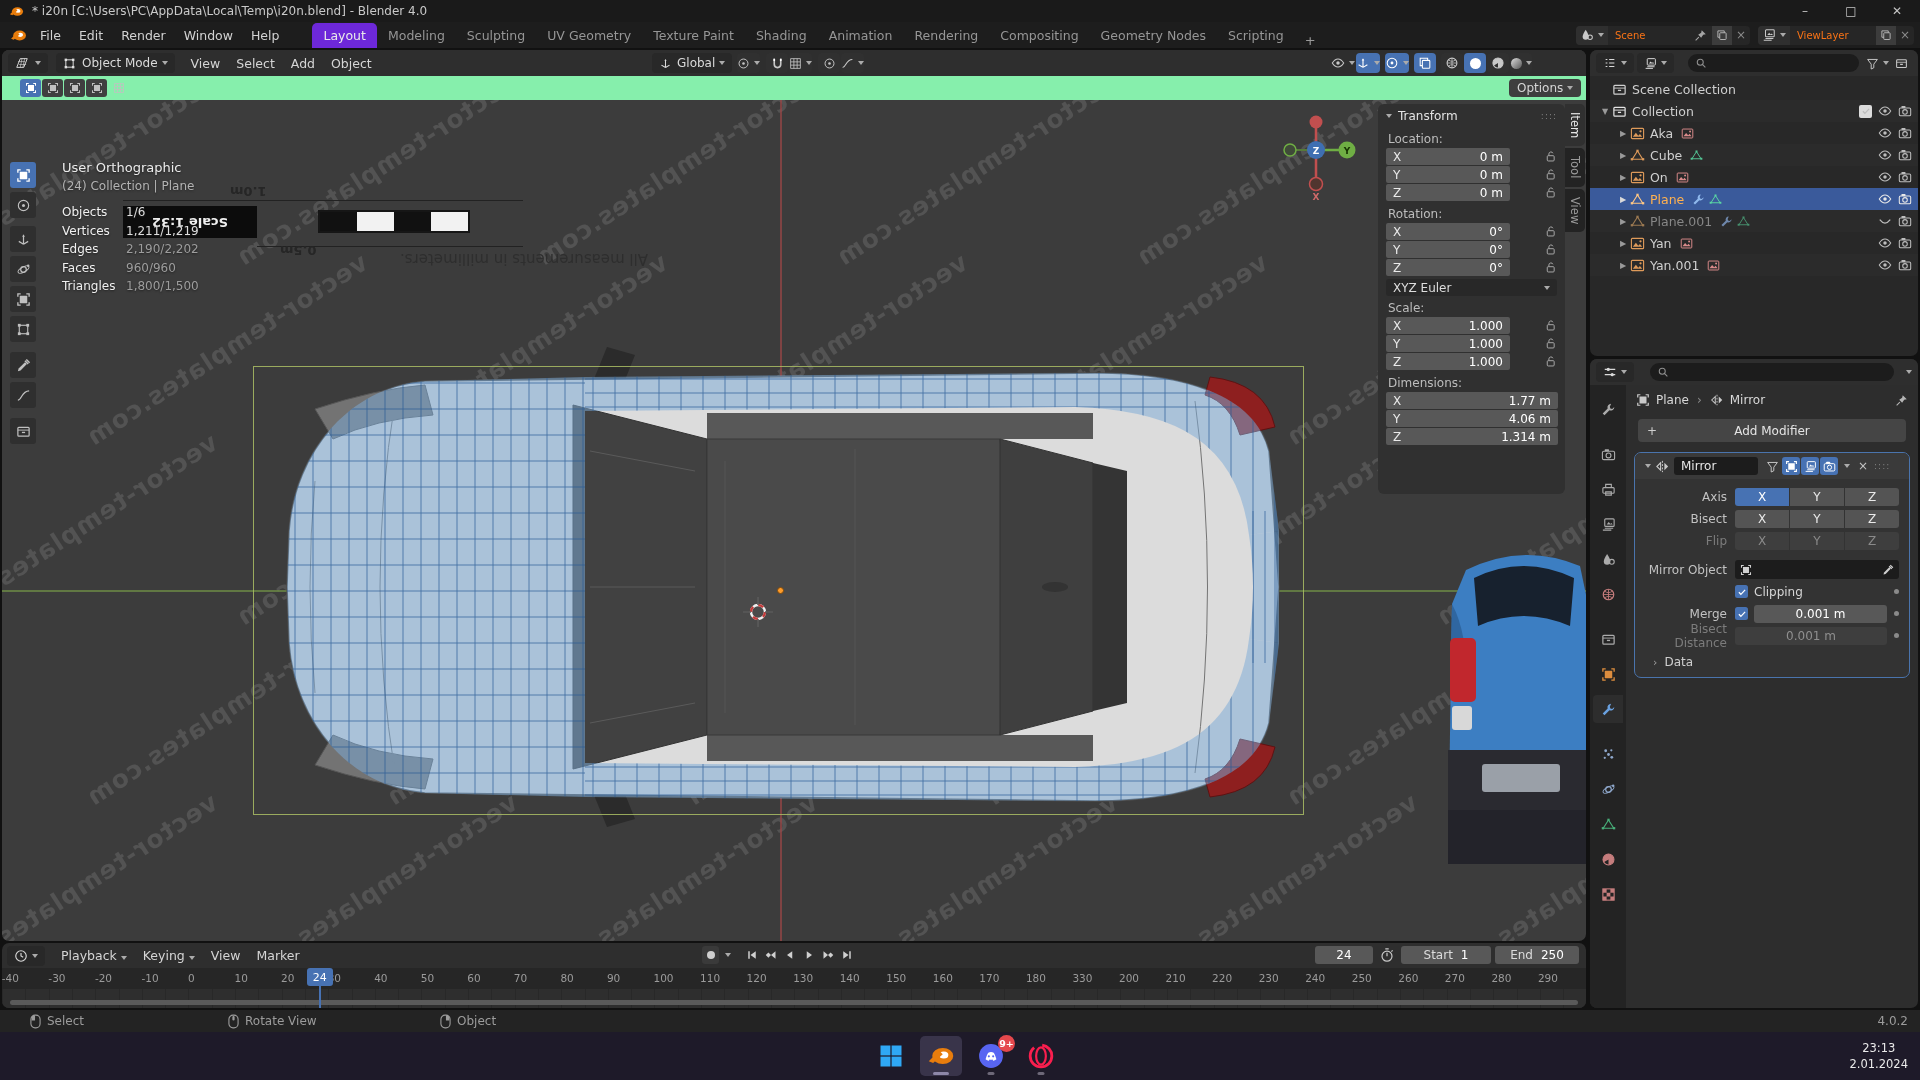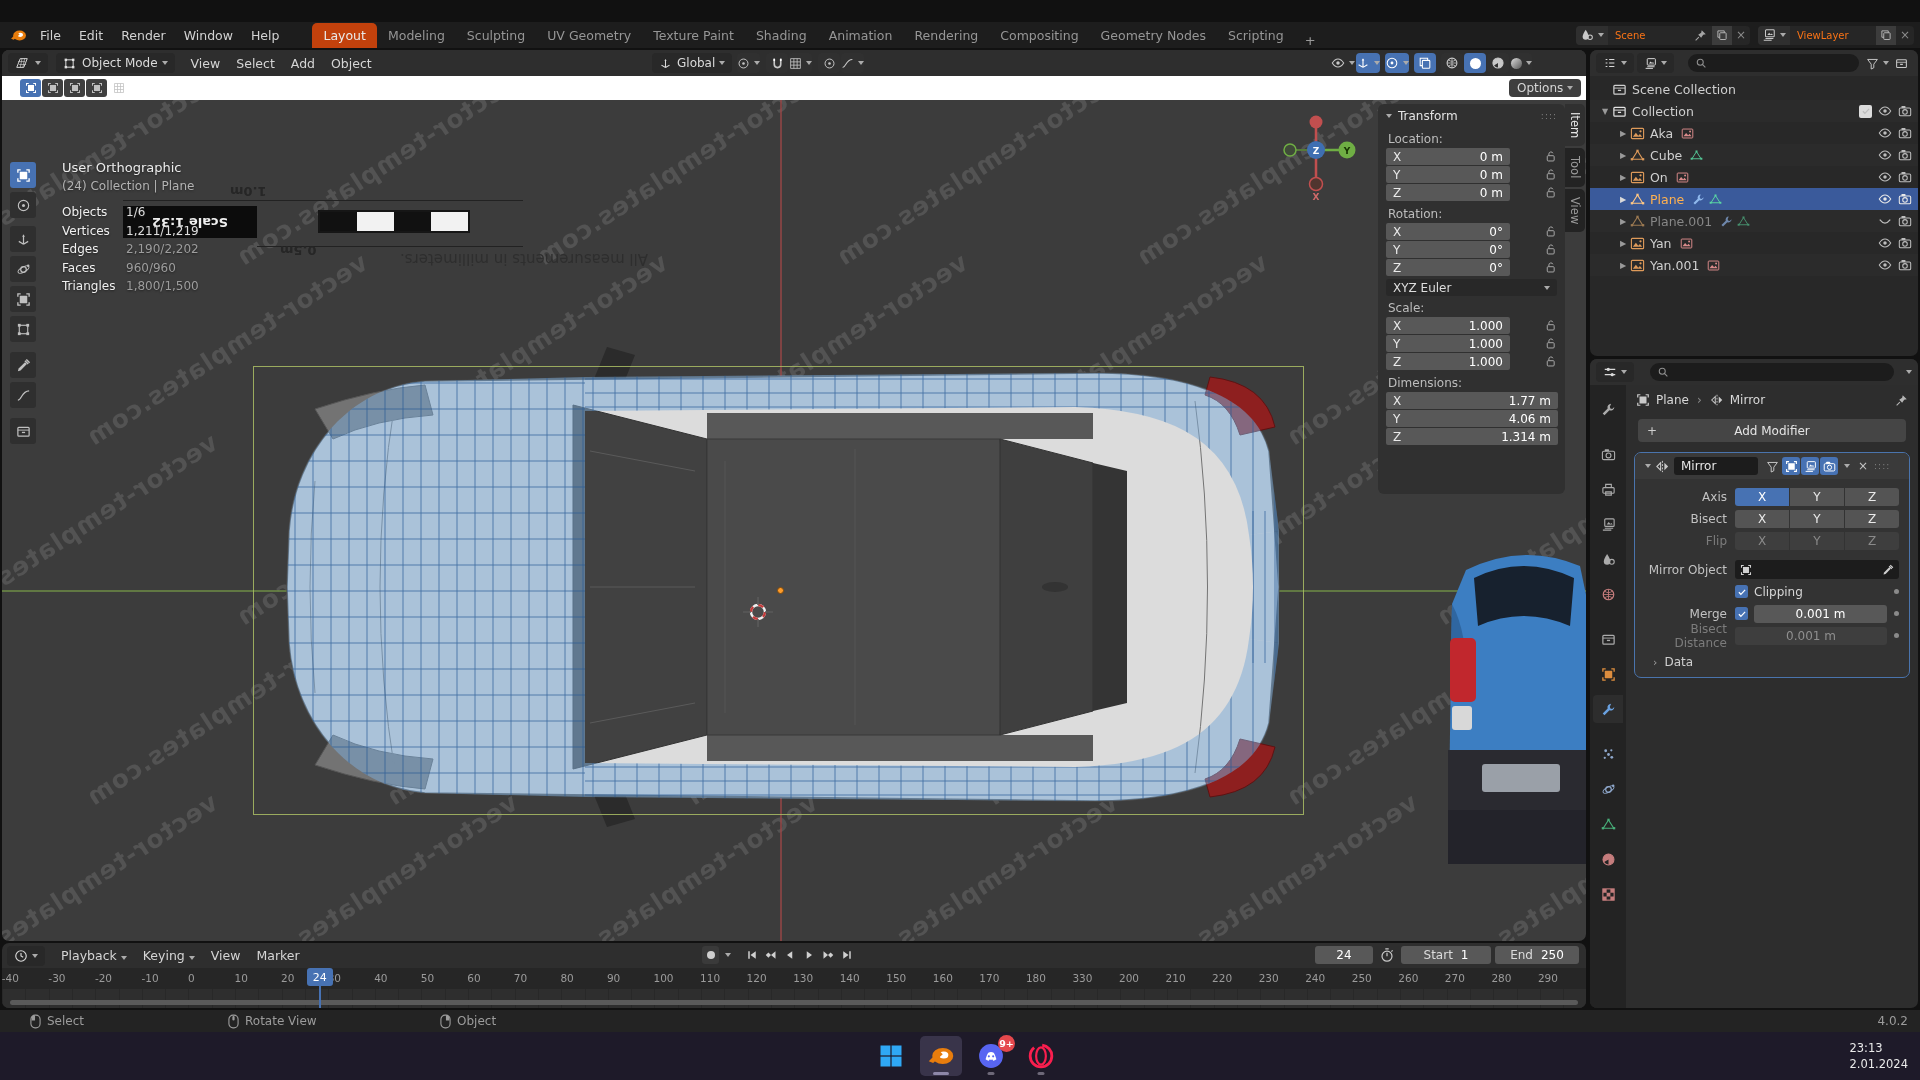--- a/index.html
+++ b/index.html
@@ -13,33 +13,33 @@
   
   .titlebar{position:absolute;left:0;top:0;width:1920px;height:22px;background:#1a1a1a;display:flex;align-items:center;color:#c9c9c9;font-size:12px}
   .titlebar .logo{width:15px;height:15px;margin:0 8px 0 9px}
   .wctrls{margin-left:auto;display:flex;height:100%}
   .wctrl{width:46px;height:100%;display:flex;align-items:center;justify-content:center;color:#c6c6c6;font-size:12px}
   
   .topbar{position:absolute;left:0;top:22px;width:1920px;height:26px;background:#1d1d1d;display:flex;align-items:center}
   .menu-item{padding:0 9px;color:#d2d2d2;font-size:12.5px}
   .ws-tabs{display:flex;align-items:flex-end;height:100%;margin-left:24px}
   .ws-tab{padding:5px 11px 5px;color:#969696;font-size:12.5px;border-radius:5px 5px 0 0}
-  .ws-tab.active{background:#c2410c;color:#e9e9e9}
+  .ws-tab.active{background:#6d28d9;color:#e9e9e9}
   .ws-add{color:#9a9a9a;padding:0 10px;font-size:13px}
   .idwidget{display:flex;align-items:center;background:#262626;border-radius:4px;height:19px;margin-left:8px;overflow:hidden}
   .idwidget .lead{display:flex;align-items:center;background:#2f2f2f;height:100%;padding:0 4px}
   .idwidget .nm{padding:0 7px;color:#f97316;min-width:86px;font-size:10px}
   .idwidget .sq{width:20px;height:100%;display:flex;align-items:center;justify-content:center;background:#3c3c3c;color:#bdbdbd}
   .idwidget .xx{width:18px;text-align:center;color:#8b8b8b}
   
   .area{position:absolute;border-radius:7px;overflow:hidden}
   .edhead{height:26px;background:#2e2e2e;display:flex;align-items:center;padding:0 6px}
   
   #viewport{left:2px;top:50px;width:1584px;height:891px;background:#3c3c3c}
-  .vp-tools{position:relative;height:24px;background:#ffffff;display:flex;align-items:center;padding:0 18px}
+  .vp-tools{position:relative;height:24px;background:#86efac;display:flex;align-items:center;padding:0 18px}
   .dropbtn{display:flex;align-items:center;background:#282828;border-radius:4px;height:20px;padding:0 7px;color:#dadada;margin-right:8px}
   .flatmenu{padding:0 8px;color:#d5d5d5;font-size:12.5px}
   .vp-mid{position:absolute;left:650px;top:3px;display:flex;align-items:center}
   .vp-right{position:absolute;left:1328px;top:3px;display:flex;align-items:center}
   .hbtn{display:flex;align-items:center;justify-content:center;height:20px;min-width:22px;border-radius:4px;background:transparent;color:#c7c7c7;margin-left:1px}
   .hbtn.on{background:#4772b3;color:#fff}
   .hbtn.grp{background:#303030}
   .selmode{width:21px;height:18px;border-radius:3px;background:#3f3f3f;margin-right:1px;display:flex;align-items:center;justify-content:center;color:#c0c0c0}
   .selmode.on{background:#4772b3;color:#fff}
   .optbtn{position:absolute;left:1507px;top:3px;height:18px;display:flex;align-items:center;background:#3e3e3e;border-radius:4px;padding:0 8px;color:#d6d6d6}
@@ -141,21 +141,21 @@
   .sb-item{position:absolute;top:0;height:22px;display:flex;align-items:center;gap:6px}
   .sb-item .ic{width:11px;height:15px;color:#9c9c9c}
   .sb-ver{position:absolute;right:12px;top:0;height:22px;display:flex;align-items:center}
   
   .taskbar{position:absolute;left:0;top:1032px;width:1920px;height:48px;background:#1e1a29}
   .tb-center{position:absolute;left:870px;top:4px;display:flex;align-items:center;gap:8px}
   .tb-app{position:relative;width:42px;height:40px;border-radius:5px;display:flex;align-items:center;justify-content:center}
   .tb-app.active{background:#39344a}
   .tb-under{position:absolute;bottom:1px;left:50%;transform:translateX(-50%);height:3px;border-radius:2px;background:#8d87a8}
   .badge{position:absolute;top:-1px;right:-3px;min-width:17px;height:17px;border-radius:9px;background:#e5484d;color:#fff;font-size:9.5px;display:flex;align-items:center;justify-content:center;font-weight:700}
-  .clock{position:absolute;right:12px;top:8px;text-align:left;color:#eaeaea;font-size:11.5px;line-height:16px}
+  .clock{position:absolute;right:12px;top:8px;text-align:center;color:#eaeaea;font-size:11.5px;line-height:16px}
 </style>
 </head>
 <body>
 
 <svg width="0" height="0" style="position:absolute">
 <defs>
 <symbol id="i-blender" viewBox="0 0 16 16">
         <ellipse cx="9" cy="8" rx="6" ry="4.6" fill="#e87d0d"></ellipse>
         <ellipse cx="9.6" cy="7.4" rx="2.6" ry="2" fill="#fff"></ellipse>
         <path d="M1 11 7 5l2 2-5.5 5Z" fill="#e87d0d"></path>
@@ -359,20 +359,33 @@
       </symbol>
 <symbol id="i-key-l" viewBox="0 0 16 16">
         <path d="M14 3 8 8l6 5Z" fill="currentColor"></path>
         <path d="M4.5 4.5 8 8 4.5 11.5 1 8Z" fill="currentColor"></path>
       </symbol>
 </defs>
 </svg>
 
 <div class="screen">
 
+  <div class="titlebar">
+    <span class="ic logo">
+        <svg>
+          <use href="#i-blender"></use>
+        </svg>
+      </span>
+    <span>* i20n [C:\Users\PC\AppData\Local\Temp\i20n.blend] - Blender 4.0</span>
+    <div class="wctrls">
+      <div class="wctrl">–</div>
+      <div class="wctrl">□</div>
+      <div class="wctrl close">✕</div>
+    </div>
+  </div>
 
   <div class="topbar">
     <span class="ic" style="width:17px;height:17px;margin:0 4px 0 10px">
         <svg>
           <use href="#i-blender"></use>
         </svg>
       </span>
     <span class="menu-item">File</span>
     <span class="menu-item">Edit</span>
     <span class="menu-item">Render</span>

